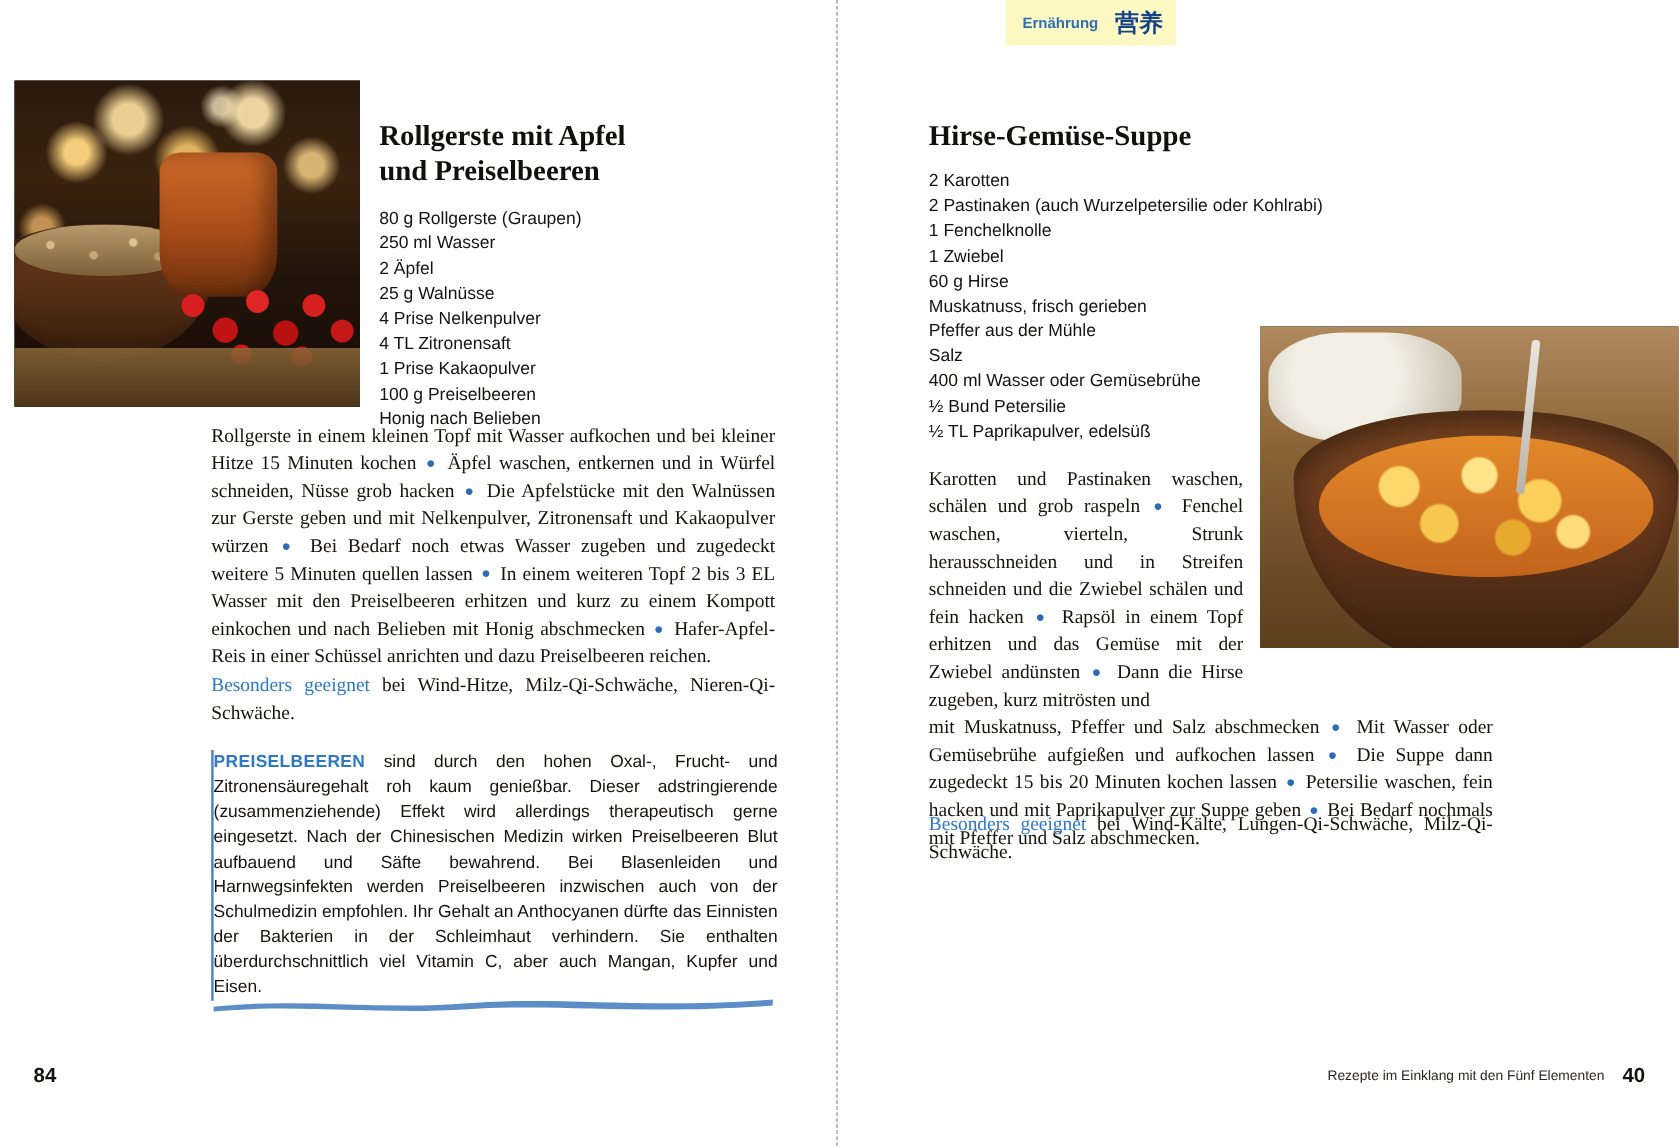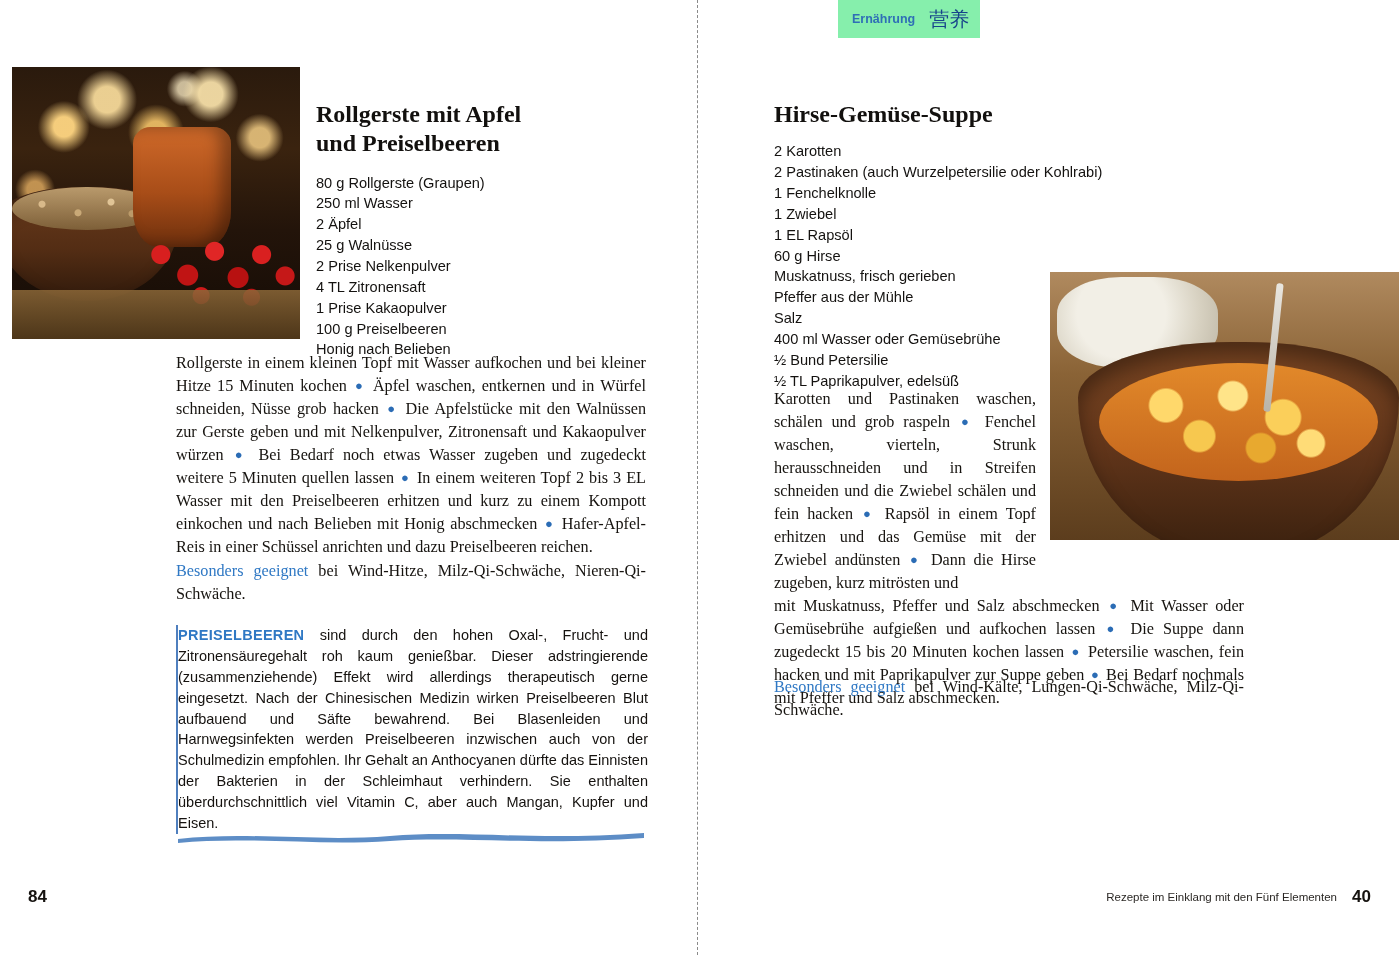--- a/index.html
+++ b/index.html
@@ -199,34 +199,34 @@
     height: 16px;
   }
 
   
   .chapter-tab {
     position: absolute;
     left: 838px;
     top: 0;
     width: 142px;
     height: 38px;
-    background: #86efac;
+    background: #fef9c3;
     display: flex;
     align-items: center;
   }
   .chapter-tab .de {
     color: #2f6fb6;
     font-size: 12.5px;
     font-weight: bold;
     padding-left: 14px;
   }
   .chapter-tab .cn {
     color: #17438a;
     font-size: 20px;
-    font-weight: normal;
+    font-weight: bold;
     padding-left: 14px;
     font-family: "DejaVu Sans", sans-serif;
   }
 
   .right-head {
     position: absolute;
     left: 774px;
     top: 100px;
     width: 470px;
   }
@@ -349,21 +349,21 @@
     <div class="left-head">
       <div class="recipe-title">
         <div>Rollgerste mit Apfel</div>
         <div>und Preiselbeeren</div>
       </div>
       <div class="ingredients">
         <p class="ing-line">80 g Rollgerste (Graupen)</p>
         <p class="ing-line">250 ml Wasser</p>
         <p class="ing-line">2 Äpfel</p>
         <p class="ing-line">25 g Walnüsse</p>
-        <p class="ing-line">2 Prise Nelkenpulver</p>
+        <p class="ing-line">4 Prise Nelkenpulver</p>
         <p class="ing-line">4 TL Zitronensaft</p>
         <p class="ing-line">1 Prise Kakaopulver</p>
         <p class="ing-line">100 g Preiselbeeren</p>
         <p class="ing-line">Honig nach Belieben</p>
       </div>
     </div>
 
     <div class="left-method body-serif">Rollgerste in einem kleinen Topf mit Wasser aufkochen und bei kleiner Hitze 15 Minuten kochen <span class="bullet">●</span> Äpfel waschen, entkernen und in Würfel schneiden, Nüsse grob hacken <span class="bullet">●</span> Die Apfelstücke mit den Walnüssen zur Gerste geben und mit Nelkenpulver, Zitronensaft und Kakaopulver würzen <span class="bullet">●</span> Bei Bedarf noch etwas Wasser zugeben und zugedeckt weitere 5 Minuten quellen lassen <span class="bullet">●</span> In einem weiteren Topf 2 bis 3 EL Wasser mit den Preiselbeeren erhitzen und kurz zu einem Kompott einkochen und nach Belieben mit Honig abschmecken <span class="bullet">●</span> Hafer-Apfel-Reis in einer Schüssel anrichten und dazu Preiselbeeren reichen.</div>
 
     <div class="left-suited body-serif">
@@ -388,21 +388,20 @@
       <span class="cn">营养</span>
     </div>
 
     <div class="right-head" style="left:76px;">
       <div class="recipe-title">Hirse-Gemüse-Suppe</div>
       <div class="ingredients">
         <p class="ing-line">2 Karotten</p>
         <p class="ing-line">2 Pastinaken (auch Wurzelpetersilie oder Kohlrabi)</p>
         <p class="ing-line">1 Fenchelknolle</p>
         <p class="ing-line">1 Zwiebel</p>
-        <p class="ing-line">1 EL Rapsöl</p>
         <p class="ing-line">60 g Hirse</p>
         <p class="ing-line">Muskatnuss, frisch gerieben</p>
         <p class="ing-line">Pfeffer aus der Mühle</p>
         <p class="ing-line">Salz</p>
         <p class="ing-line">400 ml Wasser oder Gemüsebrühe</p>
         <p class="ing-line">½ Bund Petersilie</p>
         <p class="ing-line">½ TL Paprikapulver, edelsüß</p>
       </div>
     </div>
 

